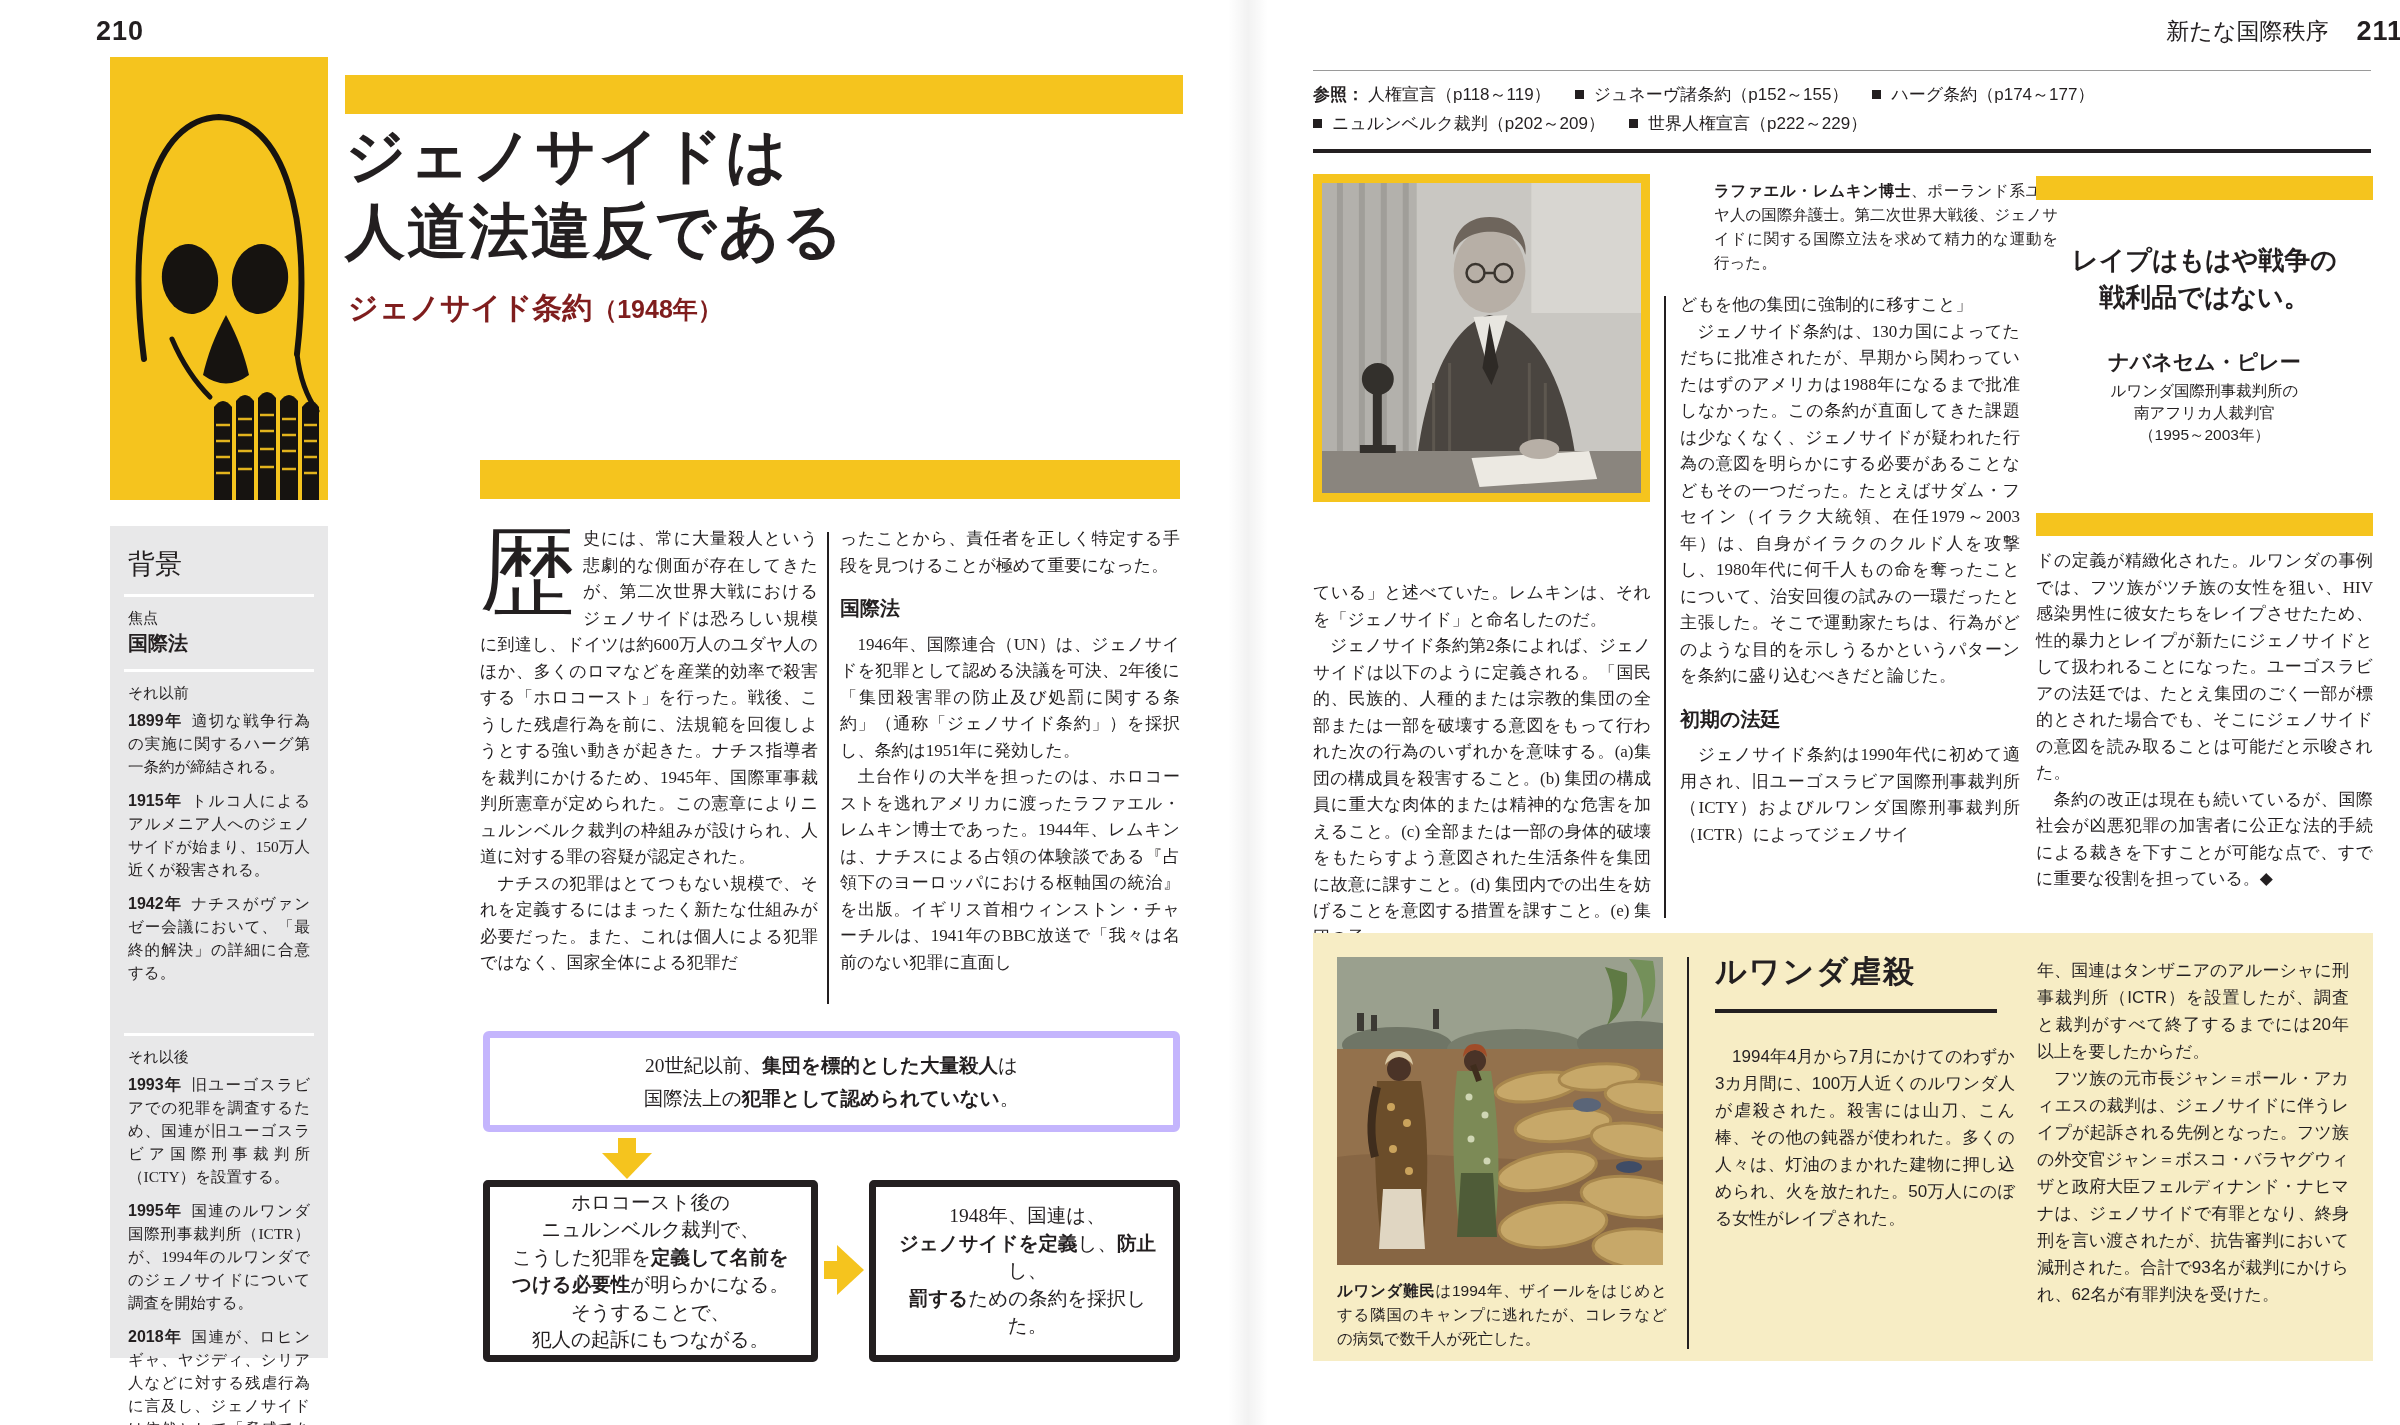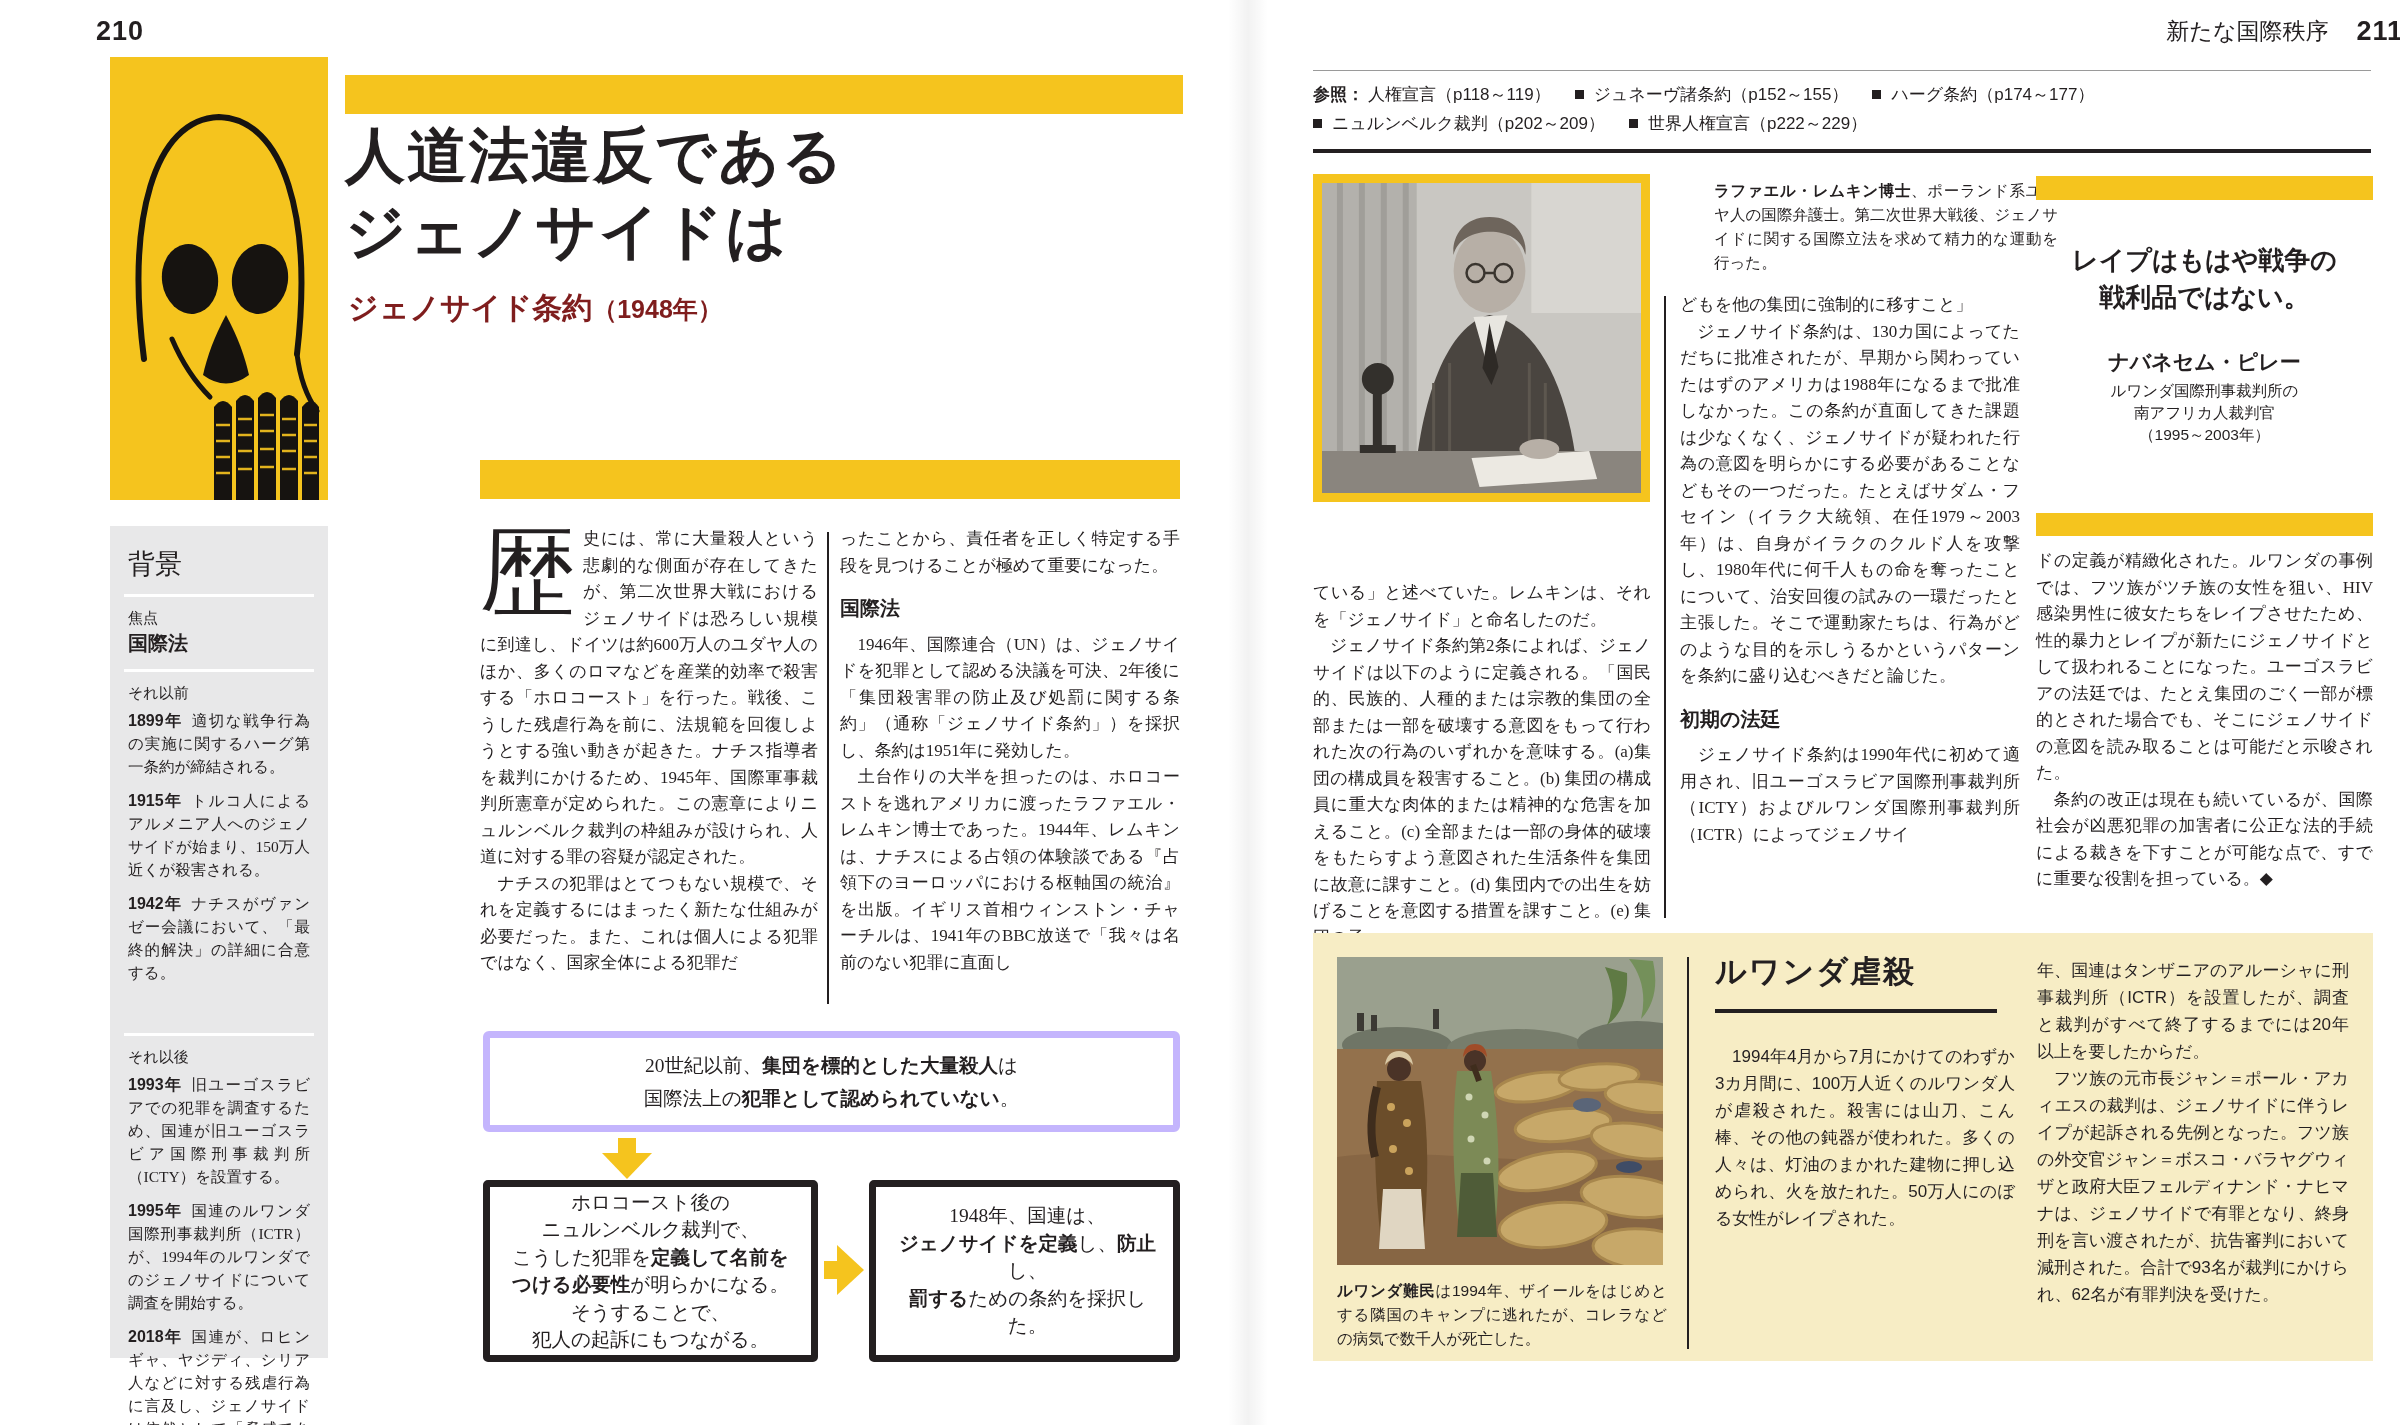--- a/index.html
+++ b/index.html
@@ -116,22 +116,22 @@
         <path d="M128,362 h14 M128,378 h14 M128,394 h14 M128,412 h14"></path>
         <path d="M150,358 h14 M150,374 h14 M150,392 h14 M150,410 h14"></path>
         <path d="M172,362 h14 M172,378 h14 M172,394 h14 M172,412 h14"></path>
         <path d="M194,368 h13 M194,384 h13 M194,400 h13 M194,416 h13"></path>
       </g>
     </svg>
   </div>
 
   <div class="abs lp-titlebar yellow"></div>
   <div class="abs lp-title">
+    <div>ジェノサイドは</div>
     <div>人道法違反である</div>
-    <div>ジェノサイドは</div>
   </div>
   <div class="abs lp-subtitle">
     <span>ジェノサイド条約</span><span class="yr">（1948年）</span>
   </div>
 
   <div class="abs lp-sidebar">
     <div class="sb-head">背景</div>
     <hr class="wrule">
     <div class="sb-label">焦点</div>
     <div class="sb-focus">国際法</div>

